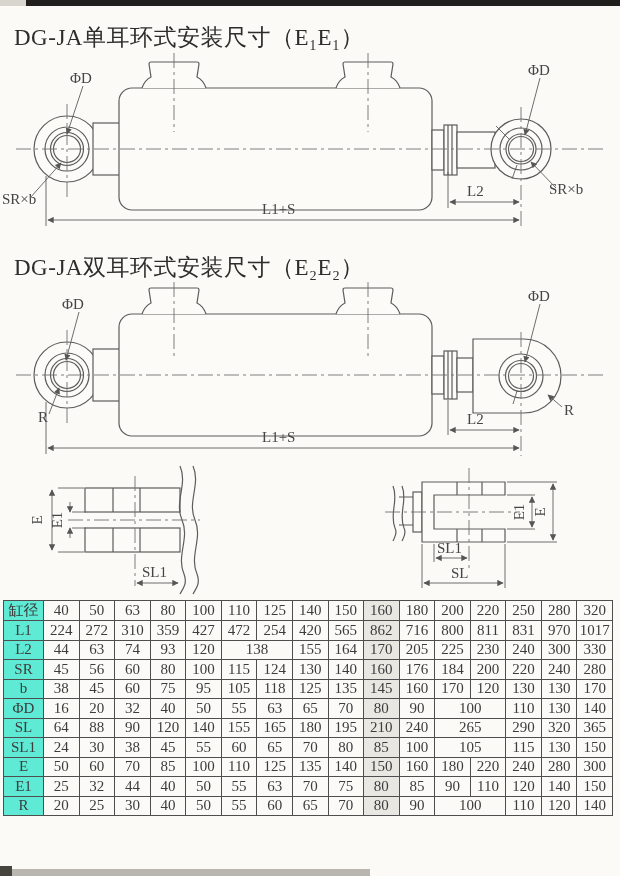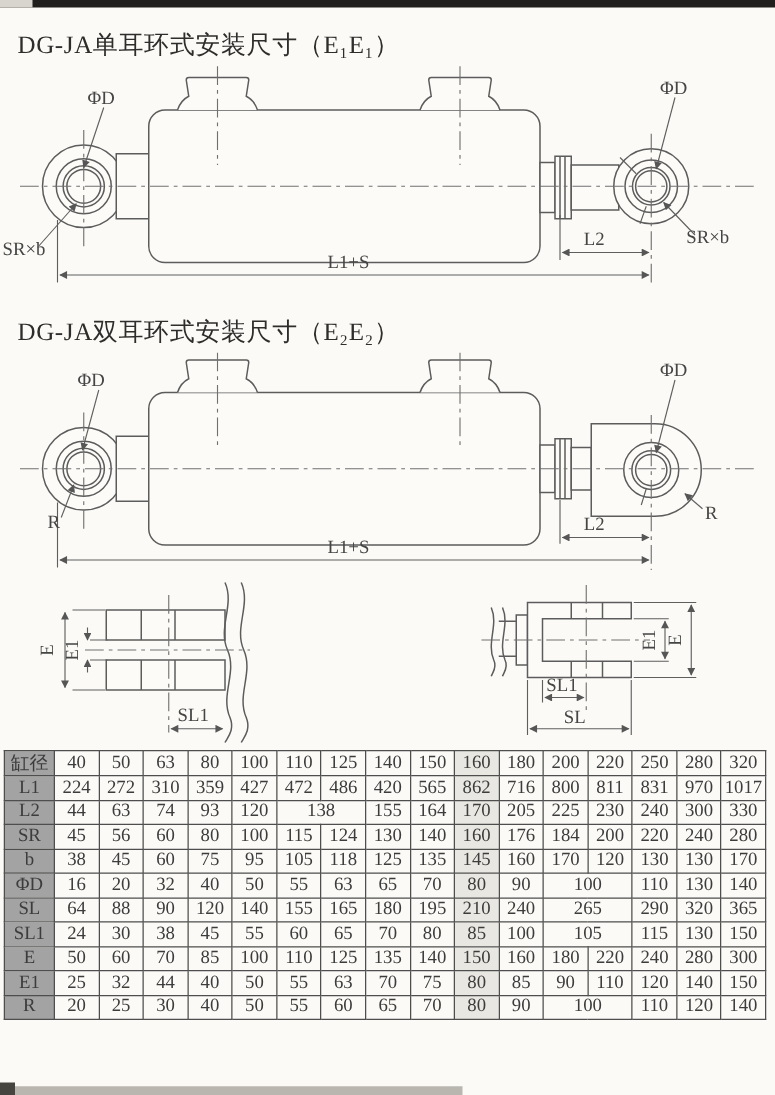--- a/index.html
+++ b/index.html
@@ -4,42 +4,42 @@
 <style>
   html,body{margin:0;padding:0;}
   .page{position:relative;width:620px;height:876px;background:#fbfaf7;overflow:hidden;
         font-family:"Liberation Serif",serif;color:#333;}
   
   .edge-top{position:absolute;left:0;top:0;width:620px;height:6px;background:#211f1d;}
   .edge-top-gap{position:absolute;left:0;top:0;width:26px;height:6px;background:#d8d5cf;}
   .edge-bottom{position:absolute;left:0;top:869px;width:370px;height:7px;background:#b9b6b0;}
   .edge-bottom-dark{position:absolute;left:0;top:866px;width:12px;height:10px;background:#46443f;}
 
-  .title{position:absolute;left:14px;font-size:20px;letter-spacing:0.5px;color:#2e2d2b;white-space:nowrap;}
+  .title{position:absolute;left:14px;font-size:23px;letter-spacing:0.5px;color:#2e2d2b;white-space:nowrap;}
   #title1{top:22px;}
   #title2{top:252px;}
 
   svg{position:absolute;}
   #d1{left:0;top:52px;}
   #d2{left:0;top:282px;}
   #dl{left:30px;top:462px;}
   #dr{left:385px;top:462px;}
 
   .ln{fill:none;stroke:#5c5c5c;stroke-width:1.2;}
   .fl{fill:#fcfbf8;stroke:#5c5c5c;stroke-width:1.2;}
   .cl{fill:none;stroke:#707070;stroke-width:0.9;stroke-dasharray:15 4 3 4;}
   .dim{fill:none;stroke:#5e5e5e;stroke-width:0.9;}
   .lbl{fill:#454545;font-size:15px;font-family:"Liberation Serif",serif;}
 
   table.dims{position:absolute;left:3px;top:600px;width:610px;border-collapse:collapse;
              table-layout:fixed;font-size:15px;color:#3c3c3c;}
   table.dims td{border:1px solid #4e4e4e;text-align:center;height:18.5px;padding:0;
                 white-space:nowrap;overflow:hidden;background:#fbfaf7;}
   table.dims td.hl{background:#e9e7e1;}
-  table.dims td.rowlabel{background:#a3a3a3;}
+  table.dims td.rowlabel{background:#5eead4;}
 </style>
 </head>
 <body>
 
 <div class="page">
   <div class="edge-top"></div>
   <div class="edge-top-gap"></div>
 
   <div id="title1" class="title">DG-JA单耳环式安装尺寸（E₁E₁）</div>
   <div id="title2" class="title">DG-JA双耳环式安装尺寸（E₂E₂）</div>
@@ -236,21 +236,21 @@
           <td>320</td>
         </tr>
         <tr>
           <td class="rowlabel">L1</td>
           <td>224</td>
           <td>272</td>
           <td>310</td>
           <td>359</td>
           <td>427</td>
           <td>472</td>
-          <td>486</td>
+          <td>254</td>
           <td>420</td>
           <td>565</td>
           <td class="hl">862</td>
           <td>716</td>
           <td>800</td>
           <td>811</td>
           <td>831</td>
           <td>970</td>
           <td>1017</td>
         </tr>

